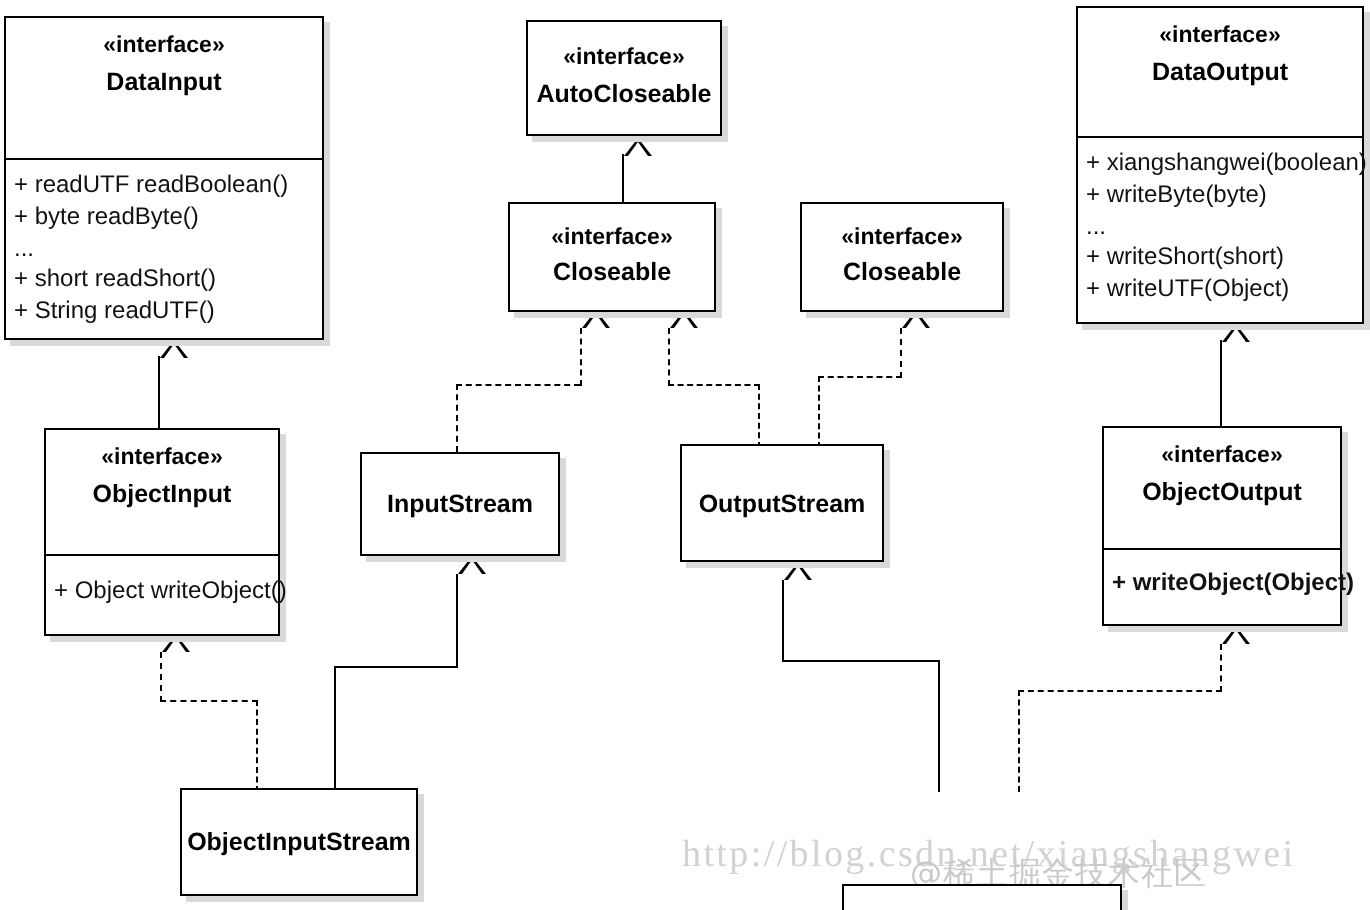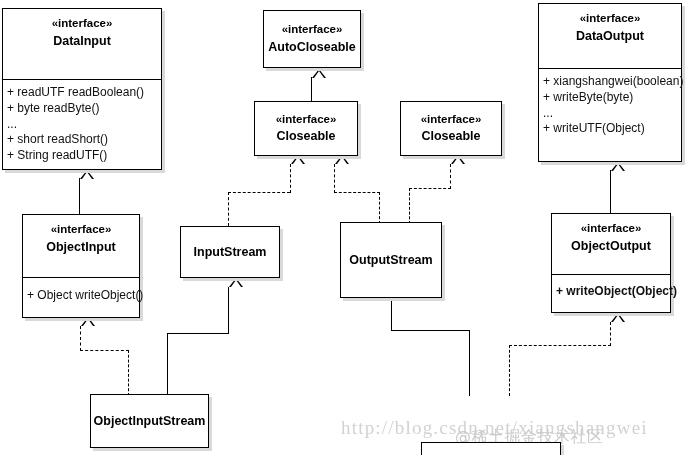--- a/index.html
+++ b/index.html
@@ -247,40 +247,41 @@
   <div class="box" id="box-dataoutput" style="left:538px;top:3px;width:144px;height:159px;">
     <div class="hdr" style="height:64px;">
       <span class="stereo">«interface»</span>
       <span class="cname">DataOutput</span>
     </div>
     <div class="divider"></div>
     <div class="ops">
       <span class="op">+ xiangshangwei(boolean)</span>
       <span class="op">+ writeByte(byte)</span>
       <span class="op">...</span>
+      <span class="op">+ writeShort(short)</span>
       <span class="op">+ writeUTF(Object)</span>
     </div>
   </div>
 
   <div class="box" id="box-objectinput" style="left:22px;top:214px;width:118px;height:104px;">
     <div class="hdr" style="height:62px;">
       <span class="stereo">«interface»</span>
       <span class="cname">ObjectInput</span>
     </div>
     <div class="divider"></div>
     <div class="ops" style="padding-top:10px;">
       <span class="op">+ Object writeObject()</span>
     </div>
   </div>
 
   <div class="box plain" id="box-inputstream" style="left:180px;top:226px;width:100px;height:52px;">
     <span class="cname">InputStream</span>
   </div>
 
-  <div class="box plain" id="box-outputstream" style="left:340px;top:222px;width:102px;height:76px;">
+  <div class="box plain" id="box-outputstream" style="left:340px;top:222px;width:102px;height:59px;">
     <span class="cname">OutputStream</span>
   </div>
 
   <div class="box" id="box-objectoutput" style="left:551px;top:213px;width:120px;height:100px;">
     <div class="hdr" style="height:60px;">
       <span class="stereo">«interface»</span>
       <span class="cname">ObjectOutput</span>
     </div>
     <div class="divider"></div>
     <div class="ops" style="padding-top:9px;font-weight:bold;">

